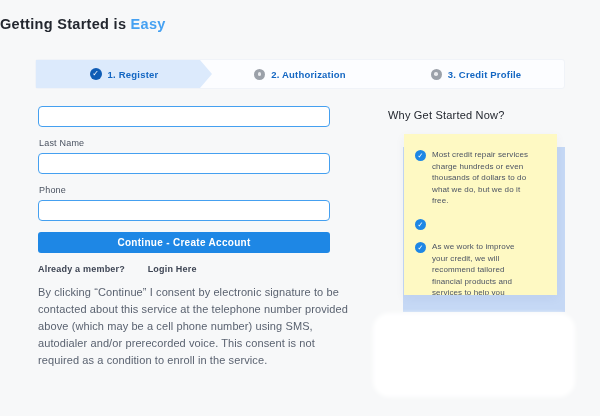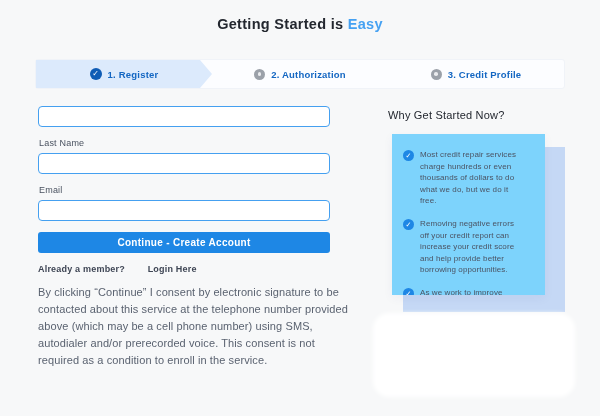--- a/index.html
+++ b/index.html
@@ -4,21 +4,21 @@
 <style>
   html,body{margin:0;padding:0;}
   body{
     width:600px;height:416px;position:relative;overflow:hidden;
     background:#f7f8f9;
     font-family:"Liberation Sans","DejaVu Sans",sans-serif;
     -webkit-font-smoothing:antialiased;
   }
   
   .page-title{
-    position:absolute;top:16px;left:0;right:0;text-align:center;
+    position:absolute;top:16px;left:0;right:0;
     font-size:14.5px;font-weight:700;color:#23272f;letter-spacing:.3px;
   }
   .page-title .accent{color:#45a1f2;}
   
   .stepper{
     position:absolute;left:35px;top:59px;width:530px;height:30px;
     background:#fcfdff;border:1px solid #f0f3f8;border-radius:3px;
     display:flex;box-sizing:border-box;
   }
   .step{
@@ -69,22 +69,22 @@
   
   .benefits-heading{
     position:absolute;left:388px;top:109px;width:154px;z-index:2;
     text-align:left;font-size:11px;font-weight:400;color:#23272f;letter-spacing:.2px;
   }
   .panel-blue-rect{
     position:absolute;left:403px;top:147px;width:162px;height:165px;
     background:#c5d8f5;z-index:1;
   }
   .benefits-card{
-    position:absolute;left:392px;top:134px;width:153px;height:161px;z-index:2;
-    background:#7dd3fc;box-shadow:0 3px 10px rgba(30,60,120,.05);
+    position:absolute;left:404px;top:134px;width:153px;height:161px;z-index:2;
+    background:#fef9c3;box-shadow:0 3px 10px rgba(30,60,120,.05);
     padding:15px 28px 0 11px;box-sizing:border-box;overflow:hidden;
   }
   .benefit-item{display:flex;gap:6px;margin-bottom:11px;}
   .benefit-item .check-circle{
     width:11px;height:11px;background:#1e87e5;font-size:7px;margin-top:1px;
   }
   .benefit-text{font-size:8px;line-height:1.45;color:#4b5363;letter-spacing:.1px;}
   
   .white-blob{
     position:absolute;left:373px;top:313px;width:202px;height:84px;z-index:3;
@@ -116,21 +116,21 @@
 
 <div class="form-col">
   <div class="field">
     <input type="text" aria-label="First Name" style="">
   </div>
   <div class="field">
     <label>Last Name</label>
     <input type="text" aria-label="Last Name" style="">
   </div>
   <div class="field">
-    <label>Email</label>
+    <label>Phone</label>
     <input type="text" aria-label="Email" style="">
   </div>
 
   <button class="submit-btn">Continue - Create Account</button>
 
   <div class="login-line">
     <span>Already a member?</span>
     <a class="login-link">Login Here</a>
   </div>
 
@@ -139,21 +139,20 @@
 
 <div class="benefits-heading">Why Get Started Now?</div>
 <div class="panel-blue-rect"></div>
 <div class="benefits-card">
   <div class="benefit-item">
     <span class="check-circle">✓</span>
     <span class="benefit-text">Most credit repair services charge hundreds or even thousands of dollars to do what we do, but we do it free.</span>
   </div>
   <div class="benefit-item">
     <span class="check-circle">✓</span>
-    <span class="benefit-text">Removing negative errors off your credit report can increase your credit score and help provide better borrowing opportunities.</span>
   </div>
   <div class="benefit-item">
     <span class="check-circle">✓</span>
     <span class="benefit-text">As we work to improve your credit, we will recommend tailored financial products and services to help you</span>
   </div>
 </div>
 
 <div class="white-blob"></div>
 
 </body></html>

